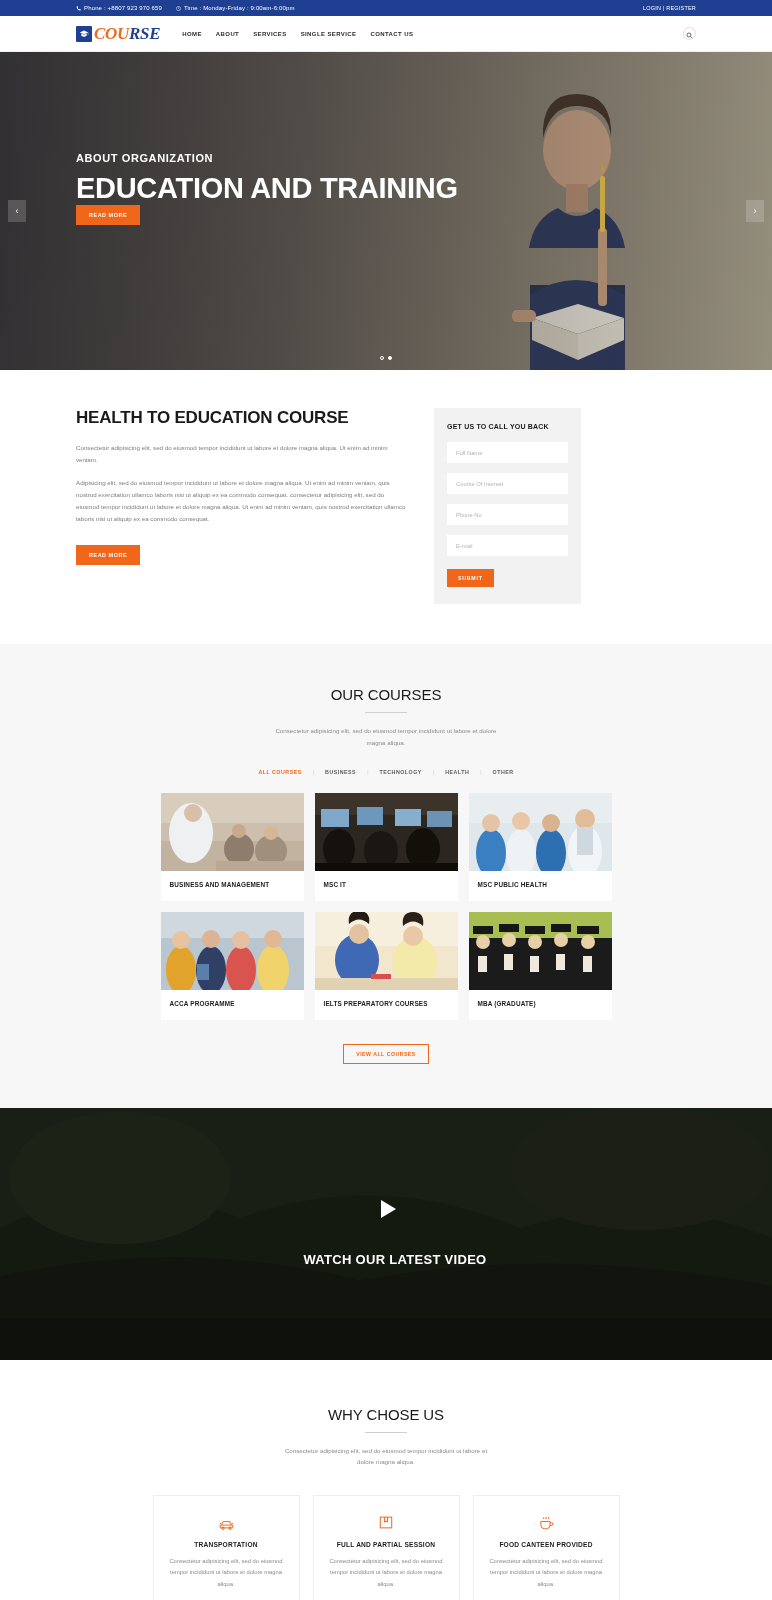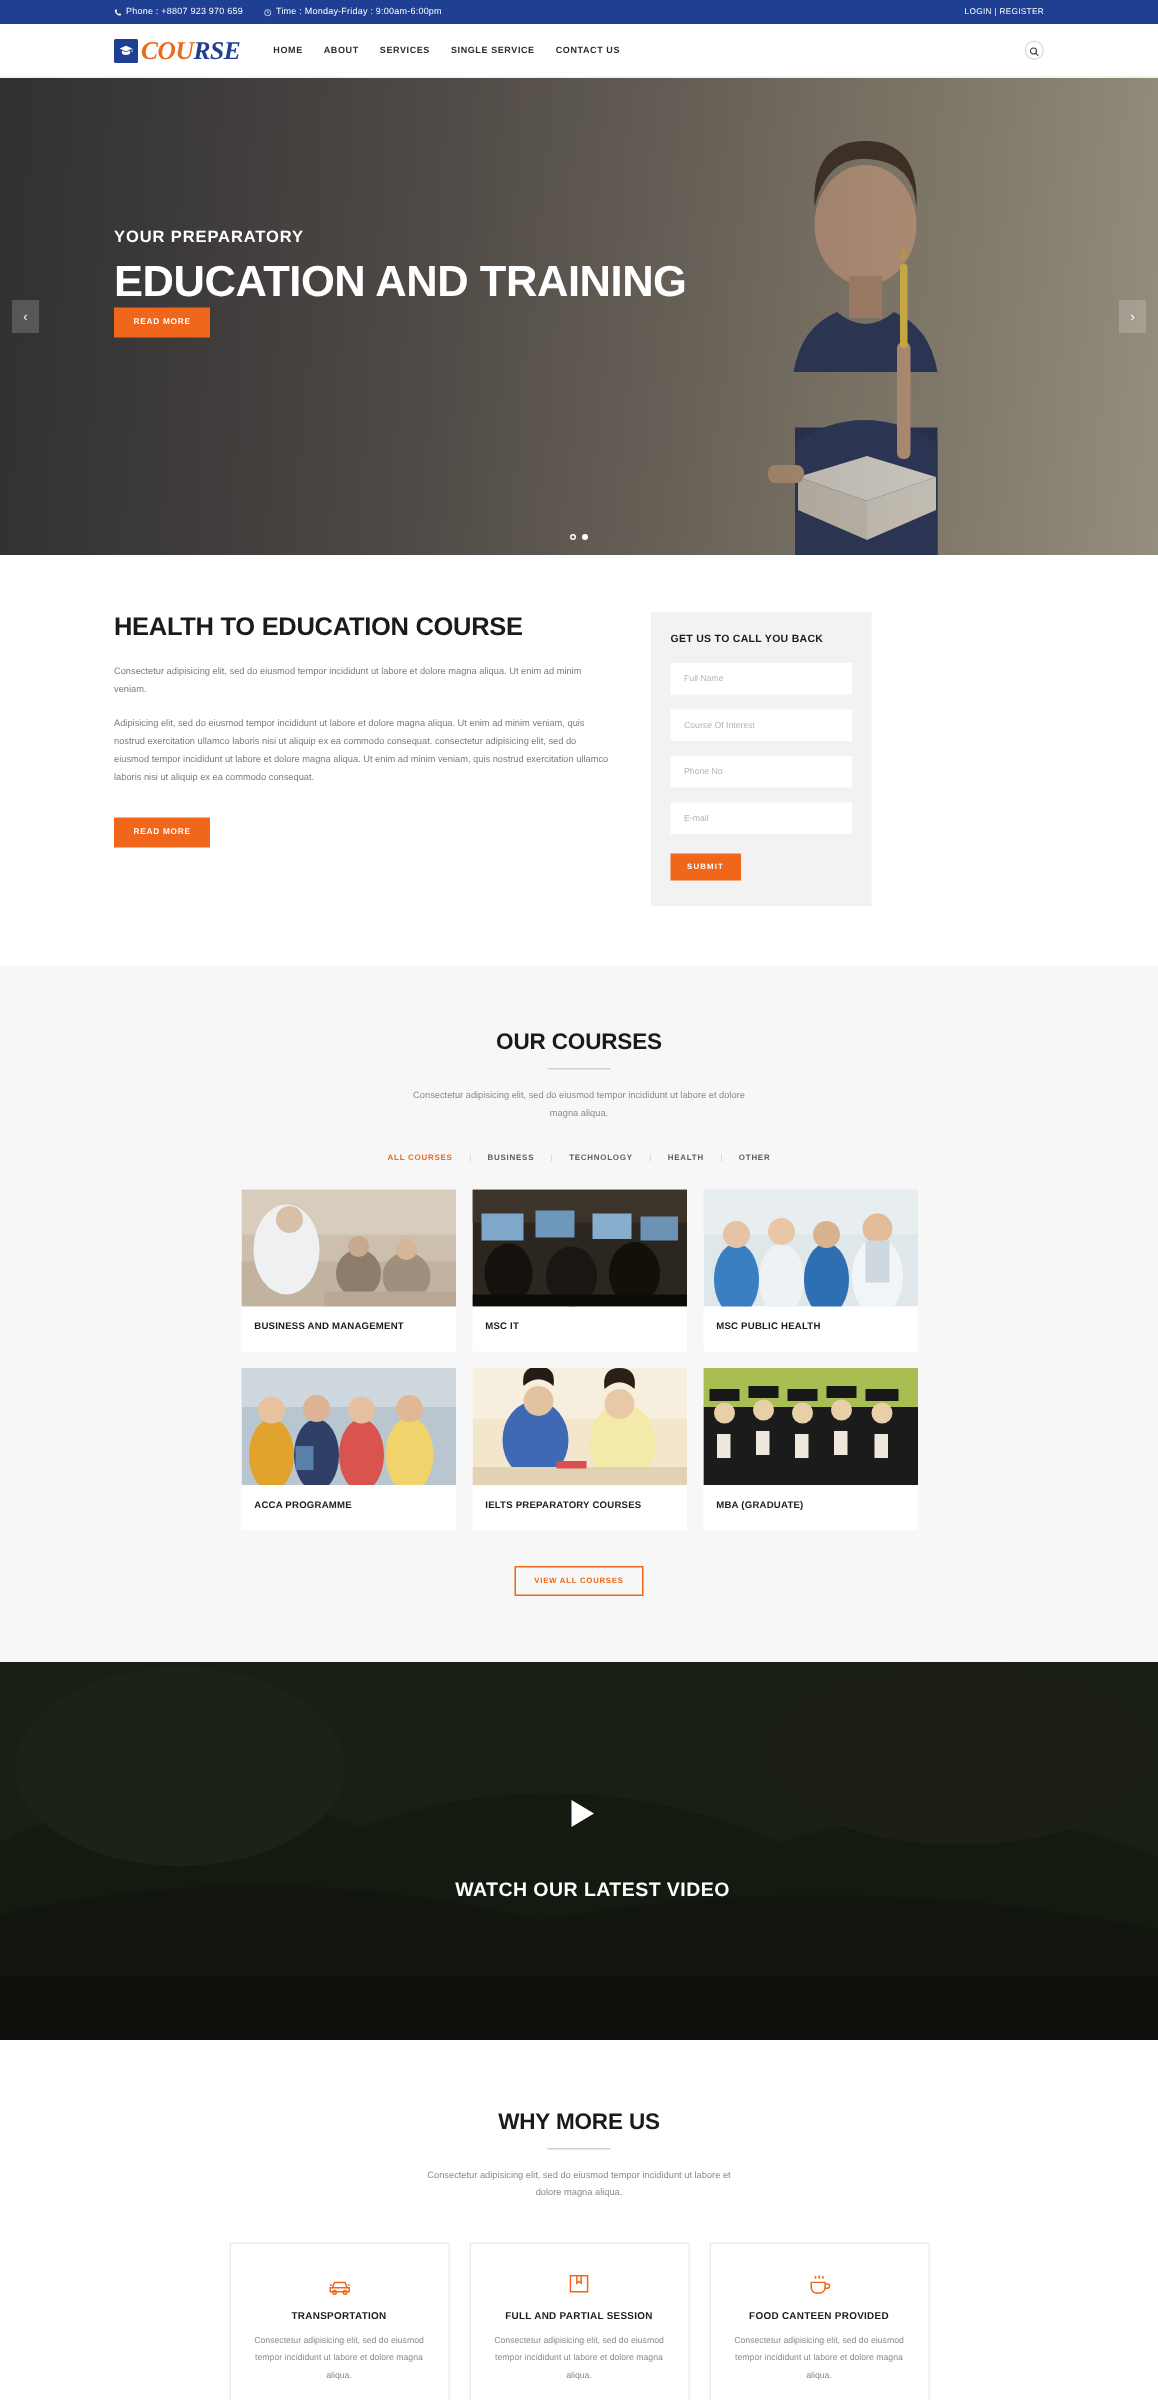--- a/index.html
+++ b/index.html
@@ -219,21 +219,21 @@
     padding: 6px 11px;
     cursor: pointer;
     font-family: "Liberation Sans", sans-serif;
   }
 
   
   .courses-sec { background: #f7f7f7; padding: 42px 0 44px; }
   .sec-head { text-align: center; }
   .sec-title {
     font-size: 15px;
-    font-weight: bold;
+    font-weight: normal;
     color: #1a1a1a;
     letter-spacing: -0.1px;
   }
   .sec-rule {
     width: 42px; height: 1px;
     background: #d0d0d0;
     margin: 9px auto 12px;
   }
   .sec-desc {
     font-size: 6.2px;
@@ -433,21 +433,21 @@
       <rect x="42" y="230" width="24" height="12" rx="5" fill="#c9a07f"></rect>
     </svg>
     <div class="hero-overlay"></div>
     <div class="hero-arrow left">
       <span>‹</span>
     </div>
     <div class="hero-arrow right">
       <span>›</span>
     </div>
     <div class="hero-inner">
-      <div class="hero-kicker">YOUR PREPARATORY</div>
+      <div class="hero-kicker">ABOUT ORGANIZATION</div>
       <div class="hero-title">EDUCATION AND TRAINING</div>
       <a class="btn-orange">READ MORE</a>
     </div>
     <div class="hero-dots">
       <i></i>
       <i class="on"></i>
     </div>
   </div>
 
   <div class="section welcome">
@@ -618,21 +618,21 @@
     <div class="video-overlay"></div>
     <div class="video-inner">
       <div class="play-btn"></div>
       <div class="video-title">WATCH OUR LATEST VIDEO</div>
     </div>
   </div>
 
   <div class="why">
     <div class="section">
       <div class="sec-head">
-        <div class="sec-title">WHY MORE US</div>
+        <div class="sec-title">WHY CHOSE US</div>
         <div class="sec-rule"></div>
         <div class="sec-desc">Consectetur adipisicing elit, sed do eiusmod tempor incididunt ut labore et dolore magna aliqua.</div>
       </div>
       <div class="feat-grid">
 
         <div class="feat">
           <div class="feat-icon">
             <svg width="17" height="14" viewBox="0 0 24 20" fill="none" stroke="#f0661a" stroke-width="1.4">
               <path d="M3 13h18v4H3z"></path>
                 <path d="M5 13l2-5h10l2 5"></path>

